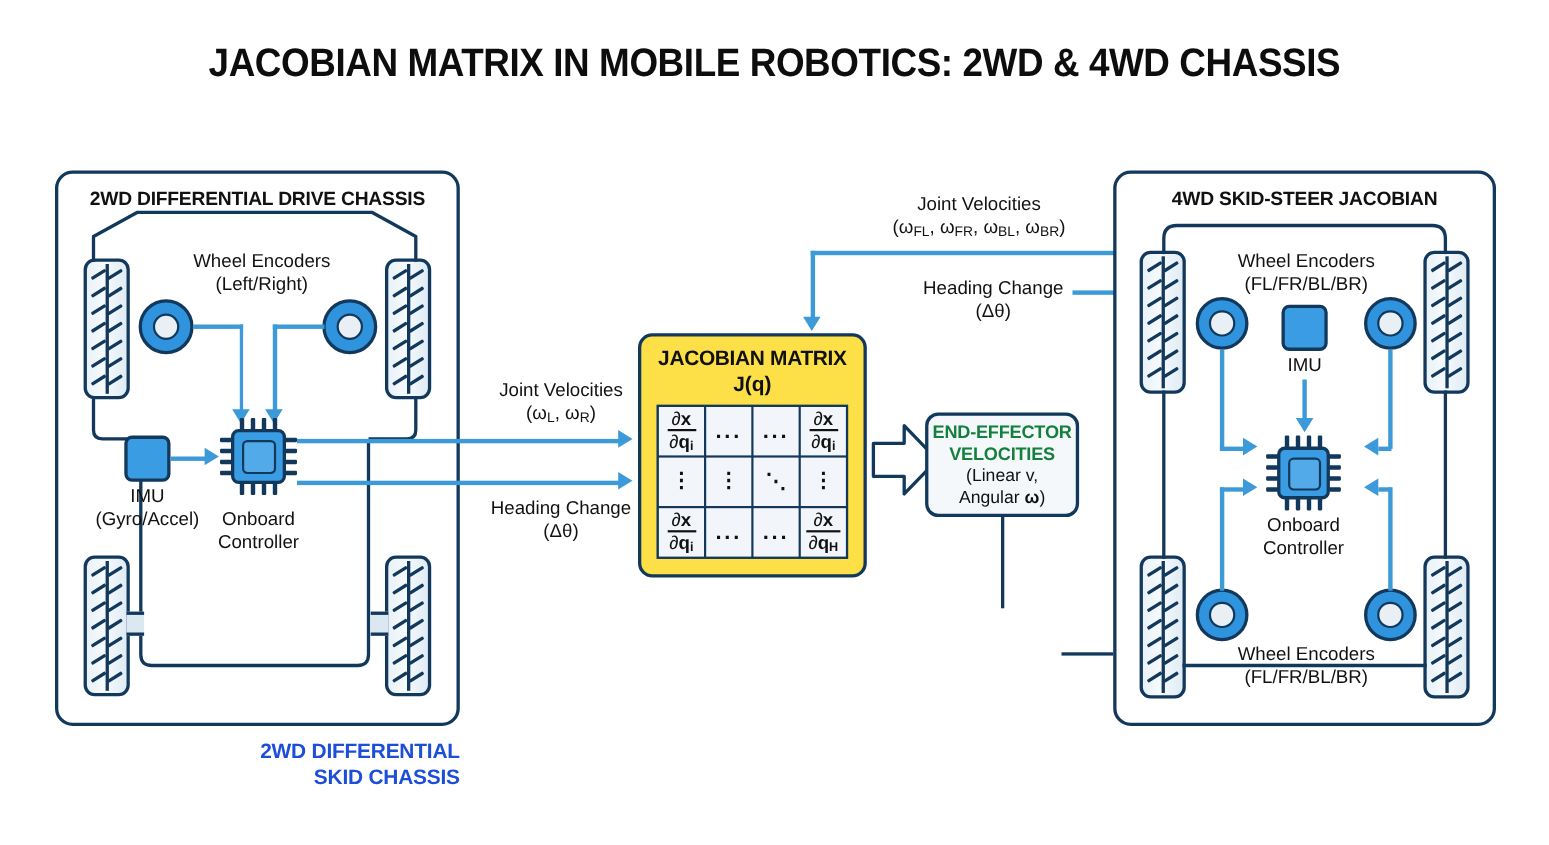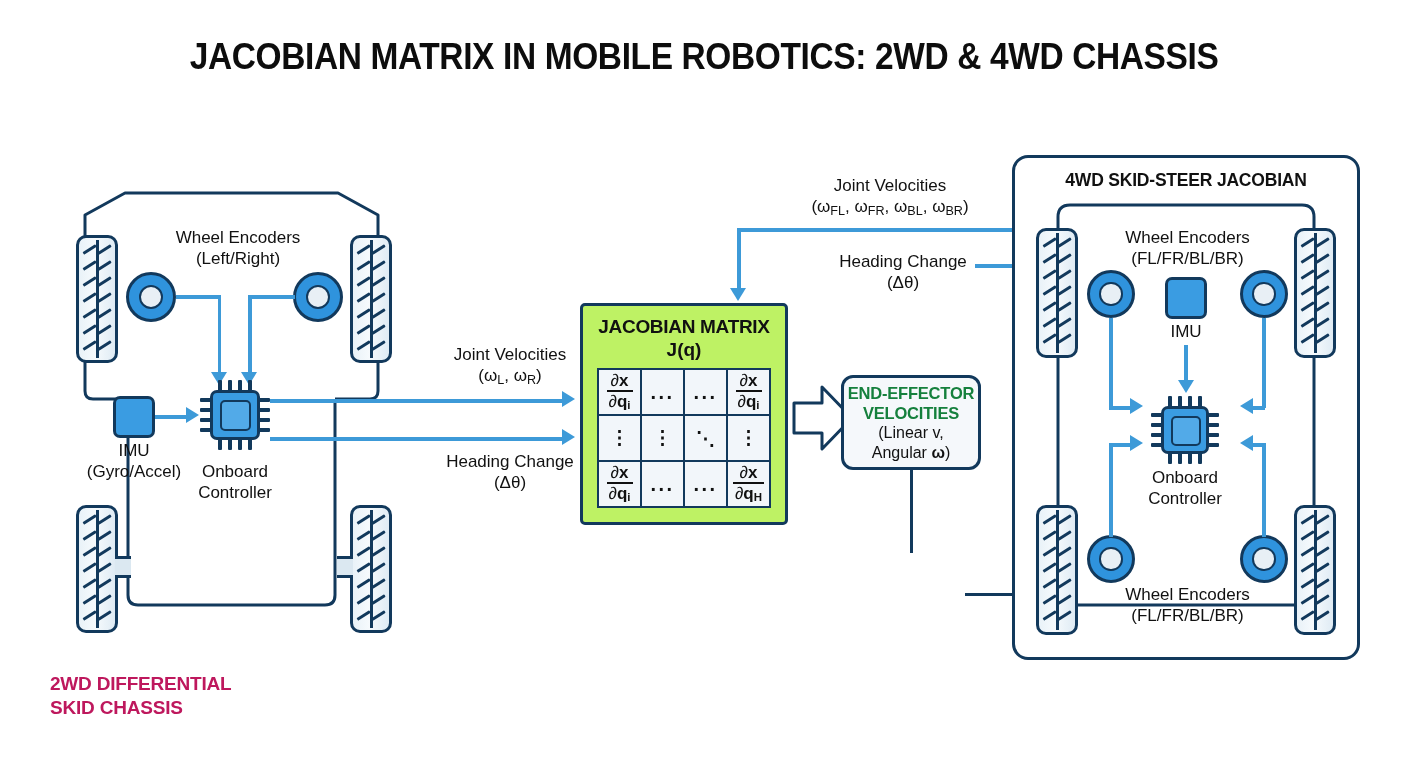--- a/index.html
+++ b/index.html
@@ -27,22 +27,22 @@
     border-radius: 16px;
     background: #ffffff;
   }
   .panel-title {
     position: absolute; left: 0; width: 100%;
     top: 12px; text-align: center;
     font-size: 17.5px; font-weight: bold; color: #111;
     letter-spacing: -0.2px;
   }
   .caption {
-    position: absolute; text-align: left;
-    font-size: 19px; font-weight: bold; color: #be185d;
+    position: absolute; text-align: right;
+    font-size: 19px; font-weight: bold; color: #1d4ed8;
     line-height: 1.28; letter-spacing: -0.2px;
   }
 
   
   .tire {
     position: absolute;
     border: 3px solid #12395c;
     border-radius: 10px;
     background: linear-gradient(90deg,#e9f2f8 0%,#f6fafd 45%,#dfebf4 100%);
     overflow: hidden;
@@ -115,22 +115,22 @@
   .ah.d { border-left: 8.5px solid transparent; border-right: 8.5px solid transparent; border-top: 13px solid #3d9ad8; }
 
   
   .dk { position: absolute; background: #12395c; }
   .dk.h { height: 3px; }
   .dk.v { width: 3px; }
 
   
   #jac {
     position: absolute;
-    background: #bef264;
-    border: 3px solid #12395c; border-radius: 5px;
+    background: #fde047;
+    border: 3px solid #12395c; border-radius: 13px;
   }
   #jac .jt {
     text-align: center; font-weight: bold; color: #111;
     font-size: 19px; margin-top: 10px; letter-spacing: -0.3px;
   }
   #jac .jq { text-align: center; font-weight: bold; font-size: 19px; color:#111; margin-top: 1px;}
   .mtx {
     position: absolute; left: 14px; top: 62px; right: 14px; bottom: 14px;
     border: 2.5px solid #12395c;
     display: grid;
@@ -176,20 +176,23 @@
     font-size: 19px; color: #111; line-height: 1.28;
   }
 </style>
 </head>
 <body>
 
 <div id="stage">
 
   <div class="ttl">JACOBIAN MATRIX IN MOBILE ROBOTICS: 2WD &amp; 4WD CHASSIS</div>
 
+  <div class="panel" style="left:50px; top:155px; width:368px; height:505px;">
+    <div class="panel-title">2WD DIFFERENTIAL DRIVE CHASSIS</div>
+  </div>
 
   <svg style="position:absolute; left:50px; top:155px; width:368px; height:505px; overflow:visible;">
     <path d="M 35 205 L 35 60 L 75 38 L 288 38 L 328 60 L 328 205" fill="none" stroke="#12395c" stroke-width="3" stroke-linejoin="round"></path>
     <path d="M 35 205 L 35 236 Q 35 244 43 244 L 78 244" fill="none" stroke="#12395c" stroke-width="3" stroke-linejoin="round"></path>
     <path d="M 328 205 L 328 236 Q 328 244 320 244 L 285 244" fill="none" stroke="#12395c" stroke-width="3" stroke-linejoin="round"></path>
     <path d="M 78 244 L 78 440 Q 78 450 88 450 L 275 450 Q 285 450 285 440 L 285 244" fill="none" stroke="#12395c" stroke-width="3" stroke-linejoin="round"></path>
   </svg>
 
   <div class="tire" style="left:76px; top:235px; width:42px; height:128px;">
     <div class="spine"></div>

